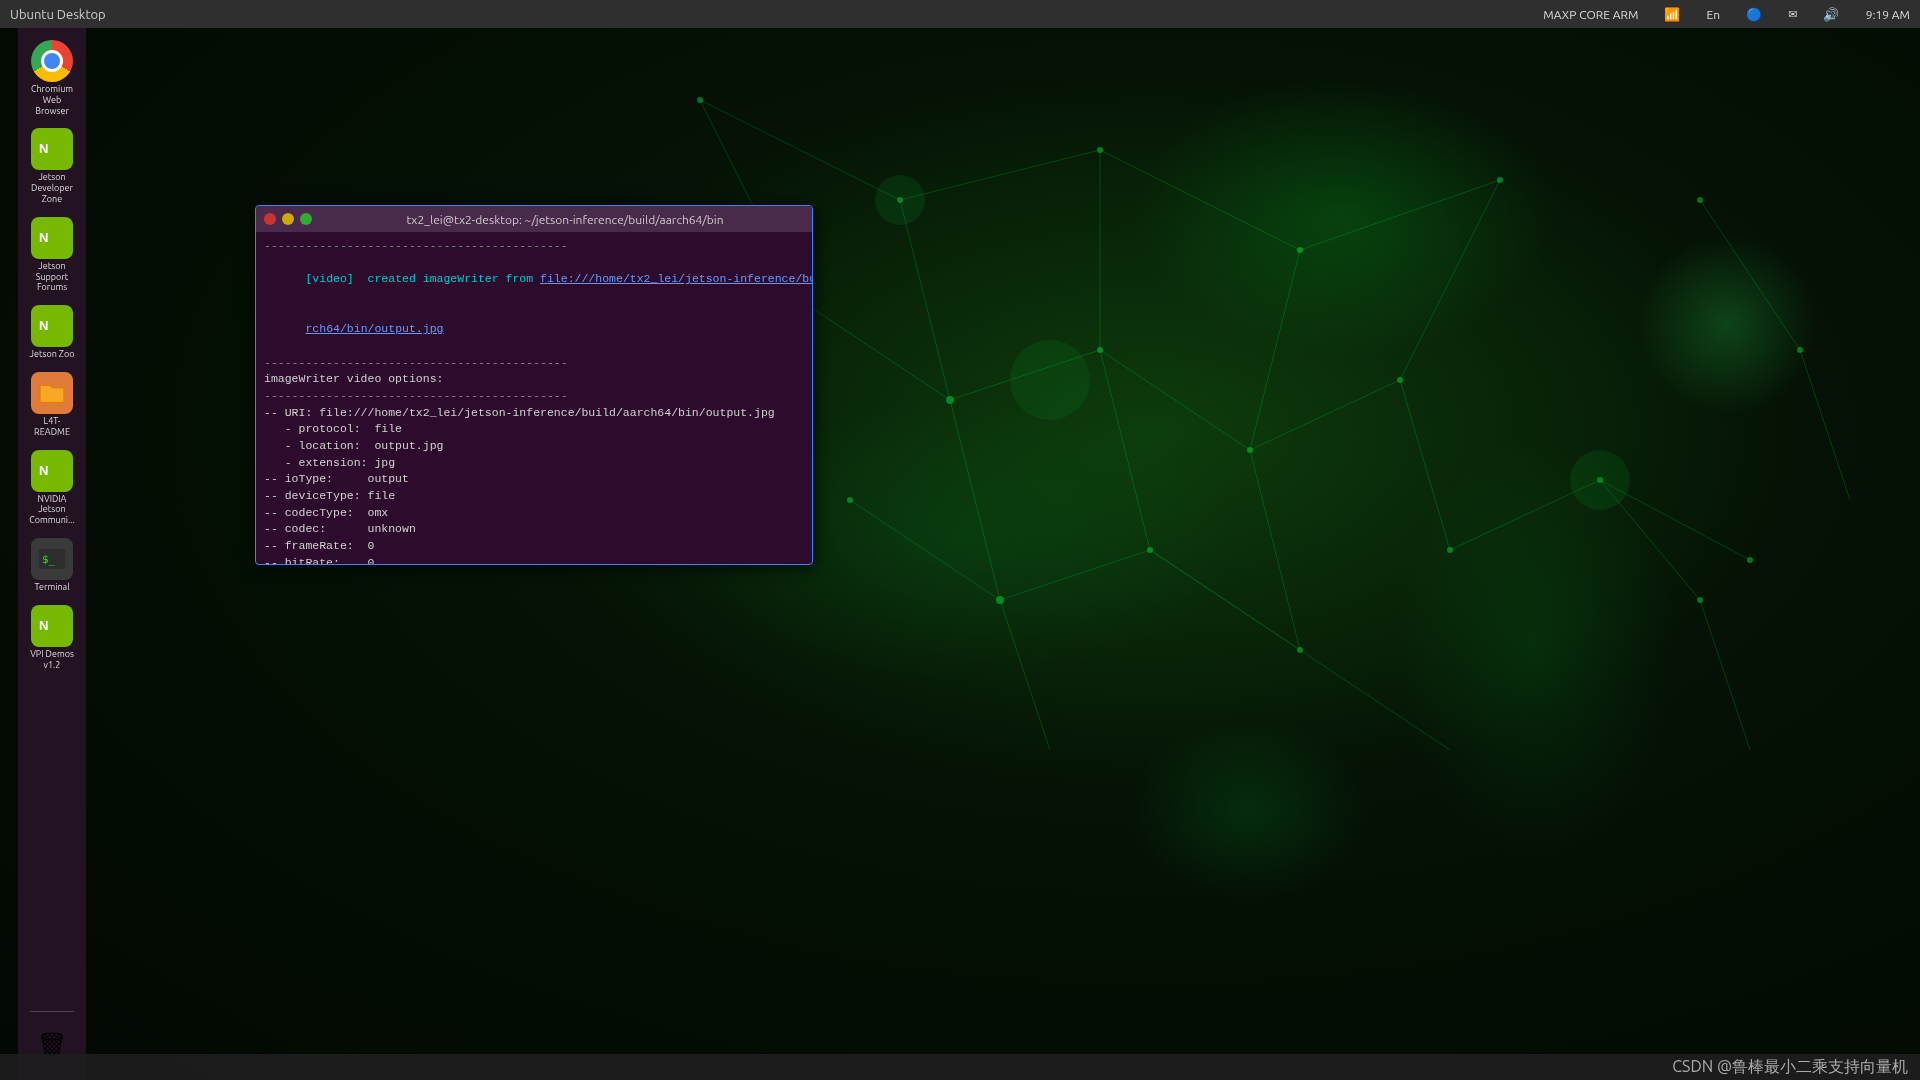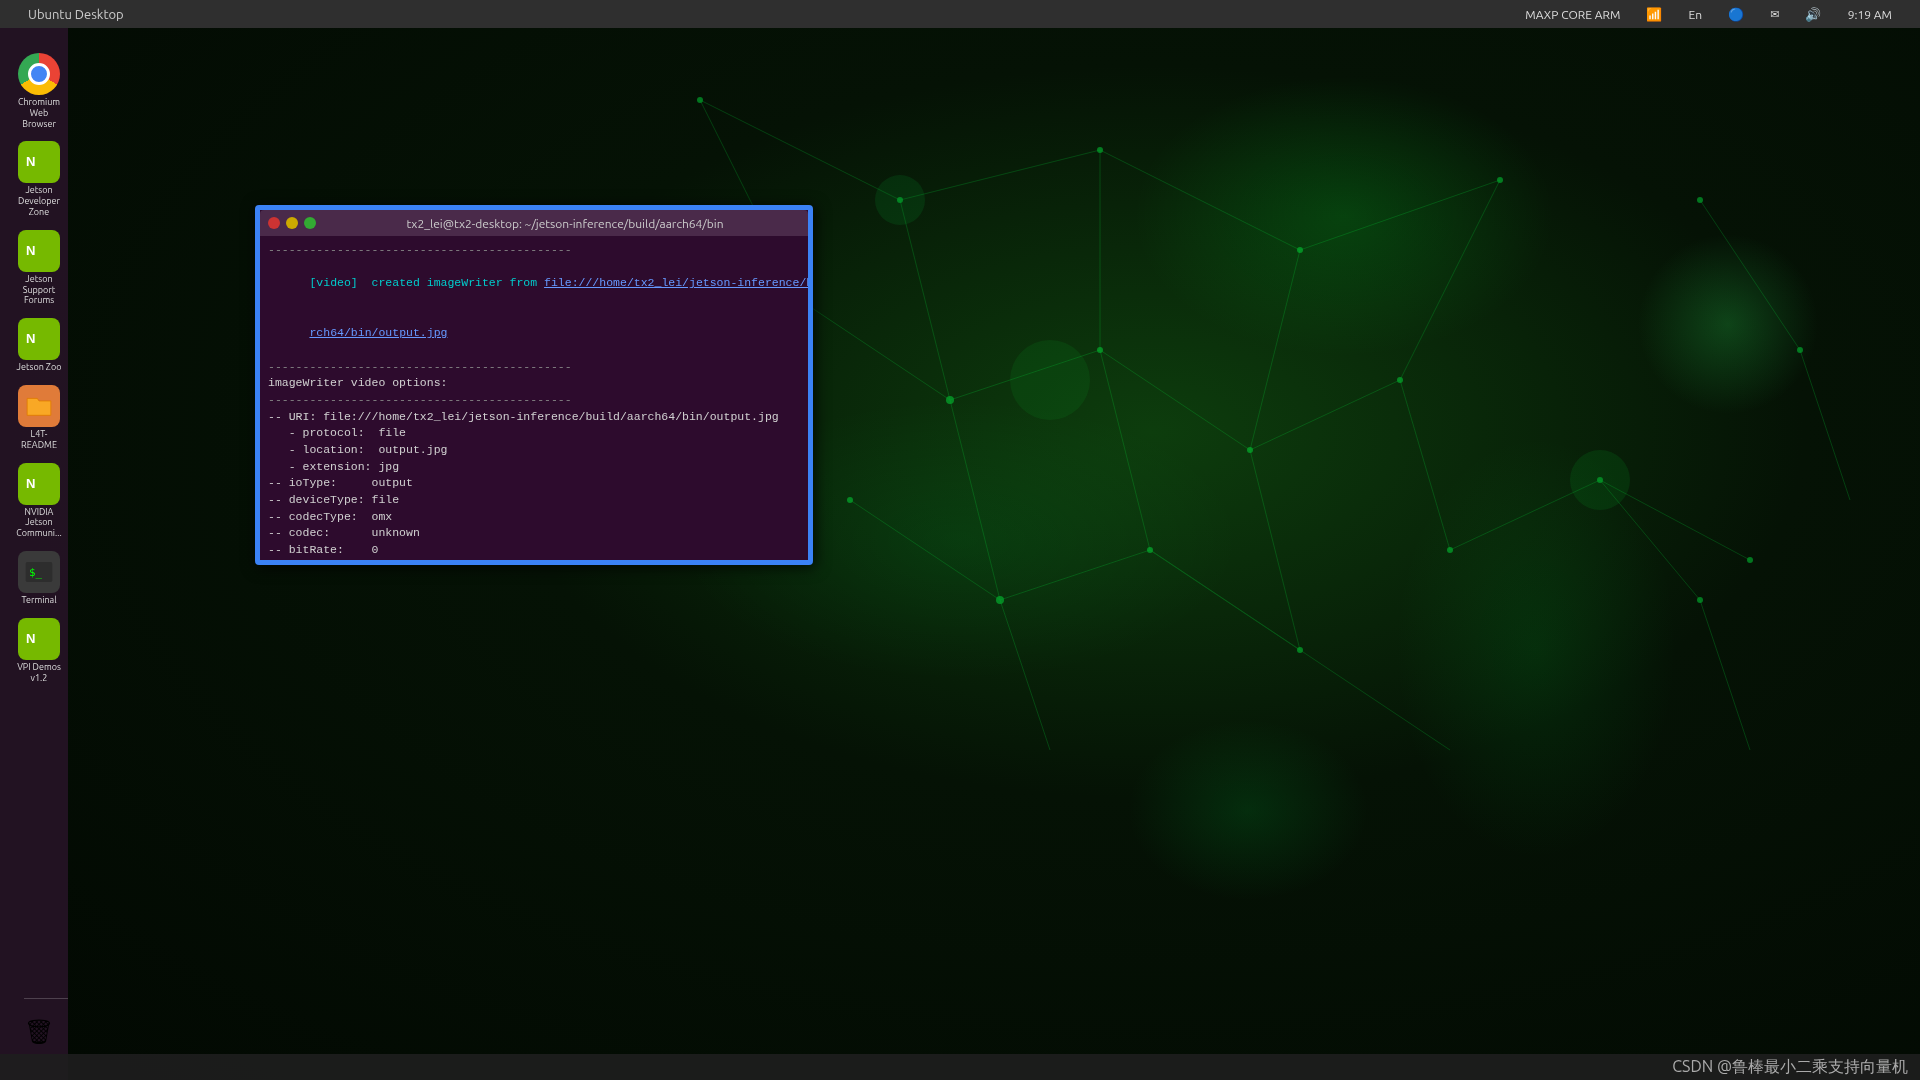--- a/index.html
+++ b/index.html
@@ -36,21 +36,21 @@
     
     .taskbar-top {
       position: absolute;
       top: 0;
       left: 0;
       right: 0;
       height: 28px;
       background: rgba(50, 50, 50, 0.95);
       display: flex;
       justify-content: space-between;
-      padding: 0 28px;
+      padding: 0 10px;
       z-index: 100;
       color: #ddd;
       font-size: 13px;
     }
 
     .taskbar-left {
       display: flex;
       align-items: center;
       gap: 8px;
     }
@@ -65,28 +65,28 @@
       align-items: center;
       gap: 26px;
       font-size: 12px;
       color: #ddd;
     }
 
     
     .dock {
       position: absolute;
       top: 28px;
-      left: 0;
+      left: 18px;
       width: 68px;
       height: calc(1080px - 28px);
       background: rgba(40, 20, 40, 0.85);
       display: flex;
       flex-direction: column;
-      align-items: flex-end;
-      padding: 21px 0;
+      align-items: center;
+      padding: 8px 0;
       gap: 4px;
       z-index: 90;
     }
 
     .dock-item {
       width: 58px;
       display: flex;
       flex-direction: column;
       align-items: center;
       padding: 4px 2px;
@@ -191,21 +191,21 @@
     }
 
     
     .terminal-window {
       position: absolute;
       top: 205px;
       left: 255px;
       width: 558px;
       height: 360px;
       background: #2d0b2d;
-      border: 5px solid #3b82f6;
+      border: 1px solid #3b82f6;
       border-radius: 4px;
       z-index: 50;
       display: flex;
       flex-direction: column;
       box-shadow: 2px 2px 15px rgba(0,0,0,0.8);
     }
 
     .terminal-titlebar {
       height: 26px;
       background: #4a2a4a;
@@ -473,20 +473,21 @@
     <div class="t-line">imageWriter video options:</div>
     <div class="t-line t-dim">--------------------------------------------</div>
     <div class="t-line">-- URI: file:///home/tx2_lei/jetson-inference/build/aarch64/bin/output.jpg</div>
     <div class="t-line">   - protocol:  file</div>
     <div class="t-line">   - location:  output.jpg</div>
     <div class="t-line">   - extension: jpg</div>
     <div class="t-line">-- ioType:     output</div>
     <div class="t-line">-- deviceType: file</div>
     <div class="t-line">-- codecType:  omx</div>
     <div class="t-line">-- codec:      unknown</div>
+    <div class="t-line">-- frameRate:  0</div>
     <div class="t-line">-- bitRate:    0</div>
 
   </div>
 </div>
 
 <div class="statusbar-bottom">
   <span>CSDN @鲁棒最小二乘支持向量机</span>
 </div>
 
 </body></html>

